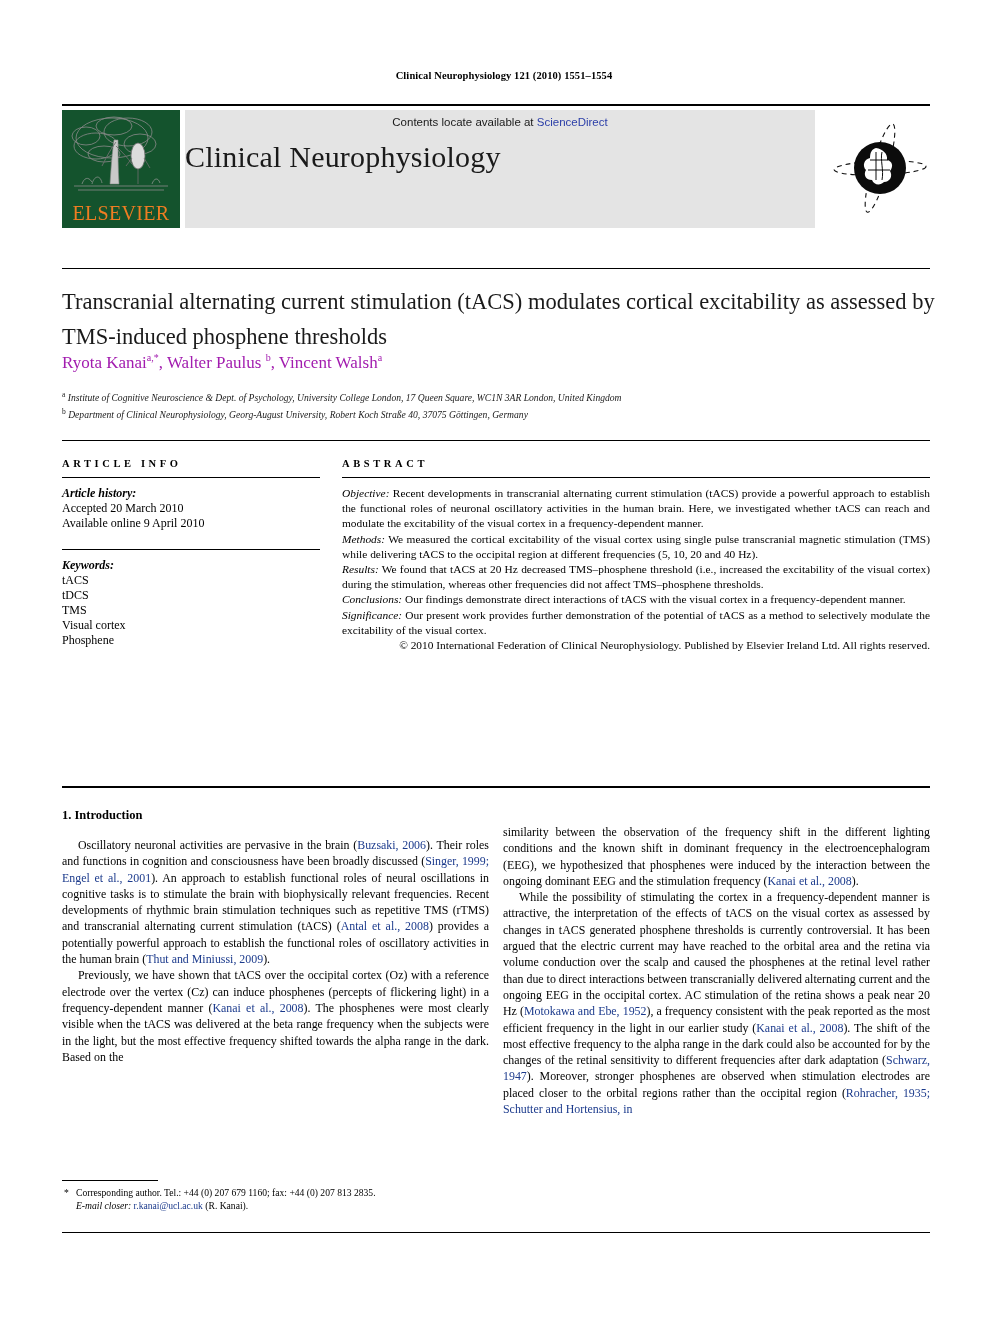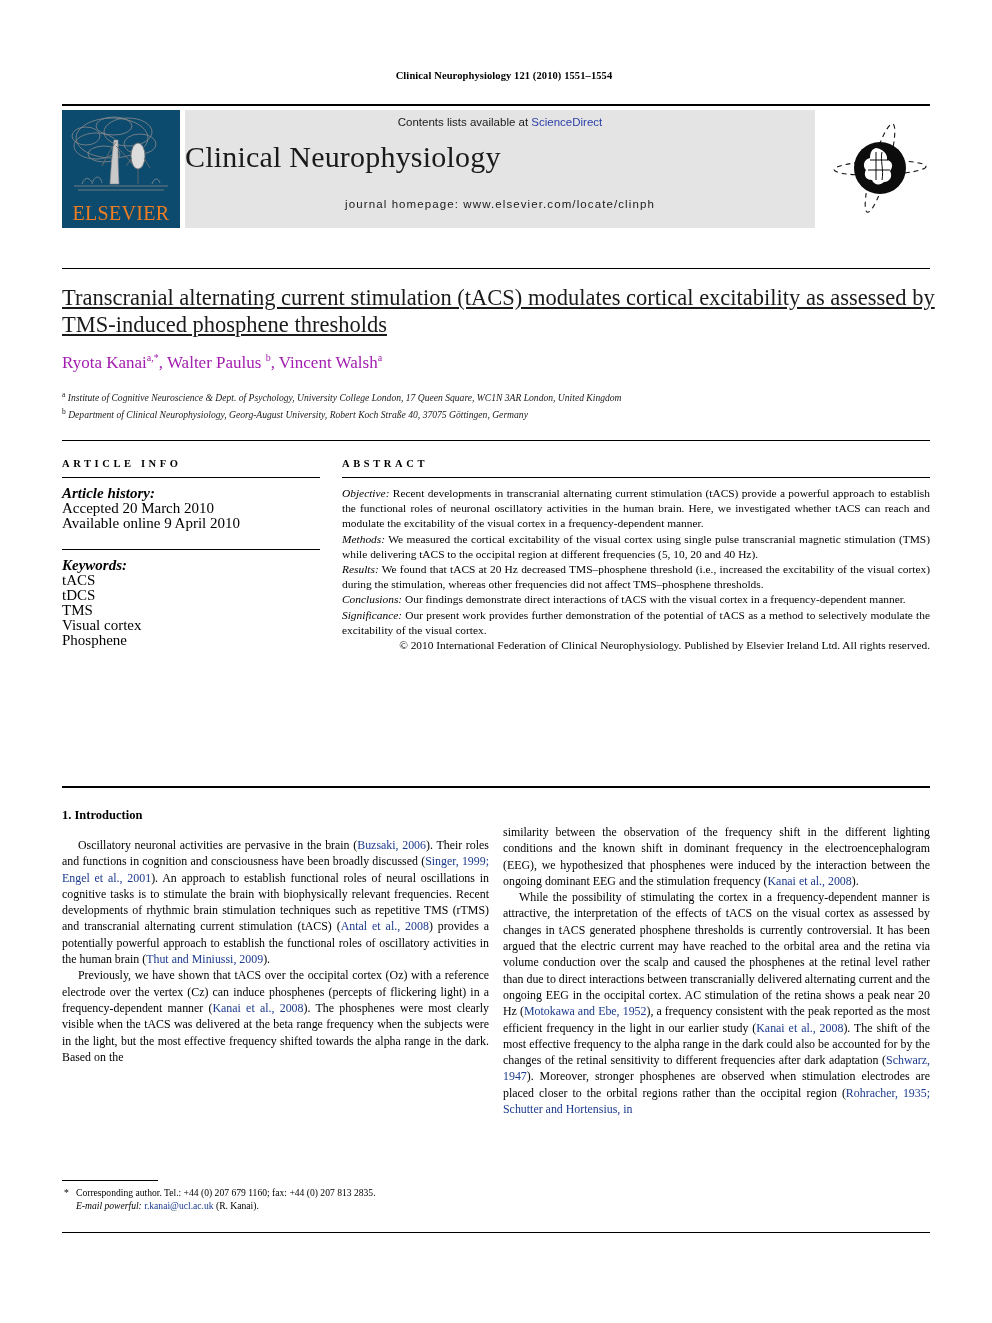--- a/index.html
+++ b/index.html
@@ -45,21 +45,21 @@
     position: absolute;
     left: 62px; top: 110px;
     width: 868px;
     height: 118px;
   }
   .elsevier-logo {
     position: absolute;
     left: 0; top: 0;
     width: 118px;
     height: 118px;
-    background: #0c4a6e;
+    background: #14532d;
   }
   .elsevier-tree {
     position: absolute;
     left: 4px; top: 2px;
     width: 110px;
     height: 88px;
   }
   .elsevier-word {
     position: absolute;
     left: 0; top: 92px;
@@ -122,25 +122,24 @@
     left: 62px; top: 268px;
     width: 868px;
     height: 1px;
     background: #000;
   }
   .art-title {
     position: absolute;
     left: 62px; top: 284px;
     width: 880px;
     font-size: 22.5px;
-    line-height: 27px;
+    line-height: 35px;
     font-weight: normal;
     color: #1a1a1a;
     font-family: "Liberation Serif", serif;
-    text-decoration: underline;
   }
   .authors {
     position: absolute;
     left: 62px; top: 352px;
     width: 880px;
     font-size: 17px;
     color: #a21caf;
   }
   .authors sup { font-size: 10px; }
   .affil {
@@ -178,21 +177,21 @@
     letter-spacing: 3.6px;
     margin: 0 0 8px 0;
     font-family: "Liberation Serif", serif;
   }
   .thin-rule {
     height: 1px;
     background: #000;
     margin: 4px 0 8px 0;
   }
   .info-block {
-    font-size: 15px;
+    font-size: 12px;
     line-height: 15px;
   }
   .info-label {
     font-style: italic;
     font-weight: bold;
   }
   .kw-item { display: block; }
   .abs-body {
     font-size: 11.4px;
     line-height: 15.2px;
@@ -316,24 +315,23 @@
           <path d="M16 72 C18 66,22 64,26 70"></path>
           <path d="M26 72 C28 64,34 62,36 71"></path>
           <path d="M86 72 C88 66,92 65,94 71"></path>
         </g>
       </svg>
       <div class="elsevier-word">ELSEVIER</div>
     </div>
 
     <div class="masthead-band">
       <div class="band-contents">
-        <span>Contents lists available at </span><span class="sd-link">ScienceDirect</span>
+        <span>Contents locate available at </span><span class="sd-link">ScienceDirect</span>
       </div>
       <div class="band-title">Clinical Neurophysiology</div>
-      <div class="band-home">journal homepage: www.elsevier.com/locate/clinph</div>
     </div>
 
     <svg class="ifcn-logo" viewBox="0 0 100 106">
       <g stroke="#111" fill="none" stroke-width="1.1" stroke-dasharray="5,4">
         <ellipse cx="50" cy="52" rx="46" ry="7" transform="rotate(-2 50 52)"></ellipse>
         <ellipse cx="50" cy="52" rx="8" ry="46" transform="rotate(16 50 52)"></ellipse>
       </g>
       <circle cx="50" cy="52" r="26" fill="#0c0c0c"></circle>
       <g fill="#ffffff">
         <path d="M46 32 C53 33,58 38,57 44 C62 45,64 50,60 55 C63 60,60 66,54 66 C50 70,44 69,42 64 C36 64,33 59,36 54 C32 50,34 43,40 42 C40 36,42 33,46 32 Z"></path>
@@ -398,20 +396,20 @@
   </div>
 
   <div class="body-right">
     <p class="para cont">similarity between the observation of the frequency shift in the different lighting conditions and the known shift in dominant frequency in the electroencephalogram (EEG), we hypothesized that phosphenes were induced by the interaction between the ongoing dominant EEG and the stimulation frequency (<span class="ref">Kanai et al., 2008</span>).</p>
     <p class="para">While the possibility of stimulating the cortex in a frequency-dependent manner is attractive, the interpretation of the effects of tACS on the visual cortex as assessed by changes in tACS generated phosphene thresholds is currently controversial. It has been argued that the electric current may have reached to the orbital area and the retina via volume conduction over the scalp and caused the phosphenes at the retinal level rather than due to direct interactions between transcranially delivered alternating current and the ongoing EEG in the occipital cortex. AC stimulation of the retina shows a peak near 20 Hz (<span class="ref">Motokawa and Ebe, 1952</span>), a frequency consistent with the peak reported as the most efficient frequency in the light in our earlier study (<span class="ref">Kanai et al., 2008</span>). The shift of the most effective frequency to the alpha range in the dark could also be accounted for by the changes of the retinal sensitivity to different frequencies after dark adaptation (<span class="ref">Schwarz, 1947</span>). Moreover, stronger phosphenes are observed when stimulation electrodes are placed closer to the orbital regions rather than the occipital region (<span class="ref">Rohracher, 1935; Schutter and Hortensius, in</span></p>
   </div>
 
   <div class="fn-rule"></div>
   <div class="footnote">
     <div class="fn-line1"><span class="fn-star">*</span><span>Corresponding author. Tel.: +44 (0) 207 679 1160; fax: +44 (0) 207 813 2835.</span></div>
-    <div class="fn-line2"><span class="fn-italic">E-mail powerful:</span> <span class="ref">r.kanai@ucl.ac.uk</span> <span>(R. Kanai).</span></div>
+    <div class="fn-line2"><span class="fn-italic">E-mail closer:</span> <span class="ref">r.kanai@ucl.ac.uk</span> <span>(R. Kanai).</span></div>
   </div>
 
   <div class="colophon-rule"></div>
   <div class="colophon">
   </div>
 
 </div>
 
 </body></html>

